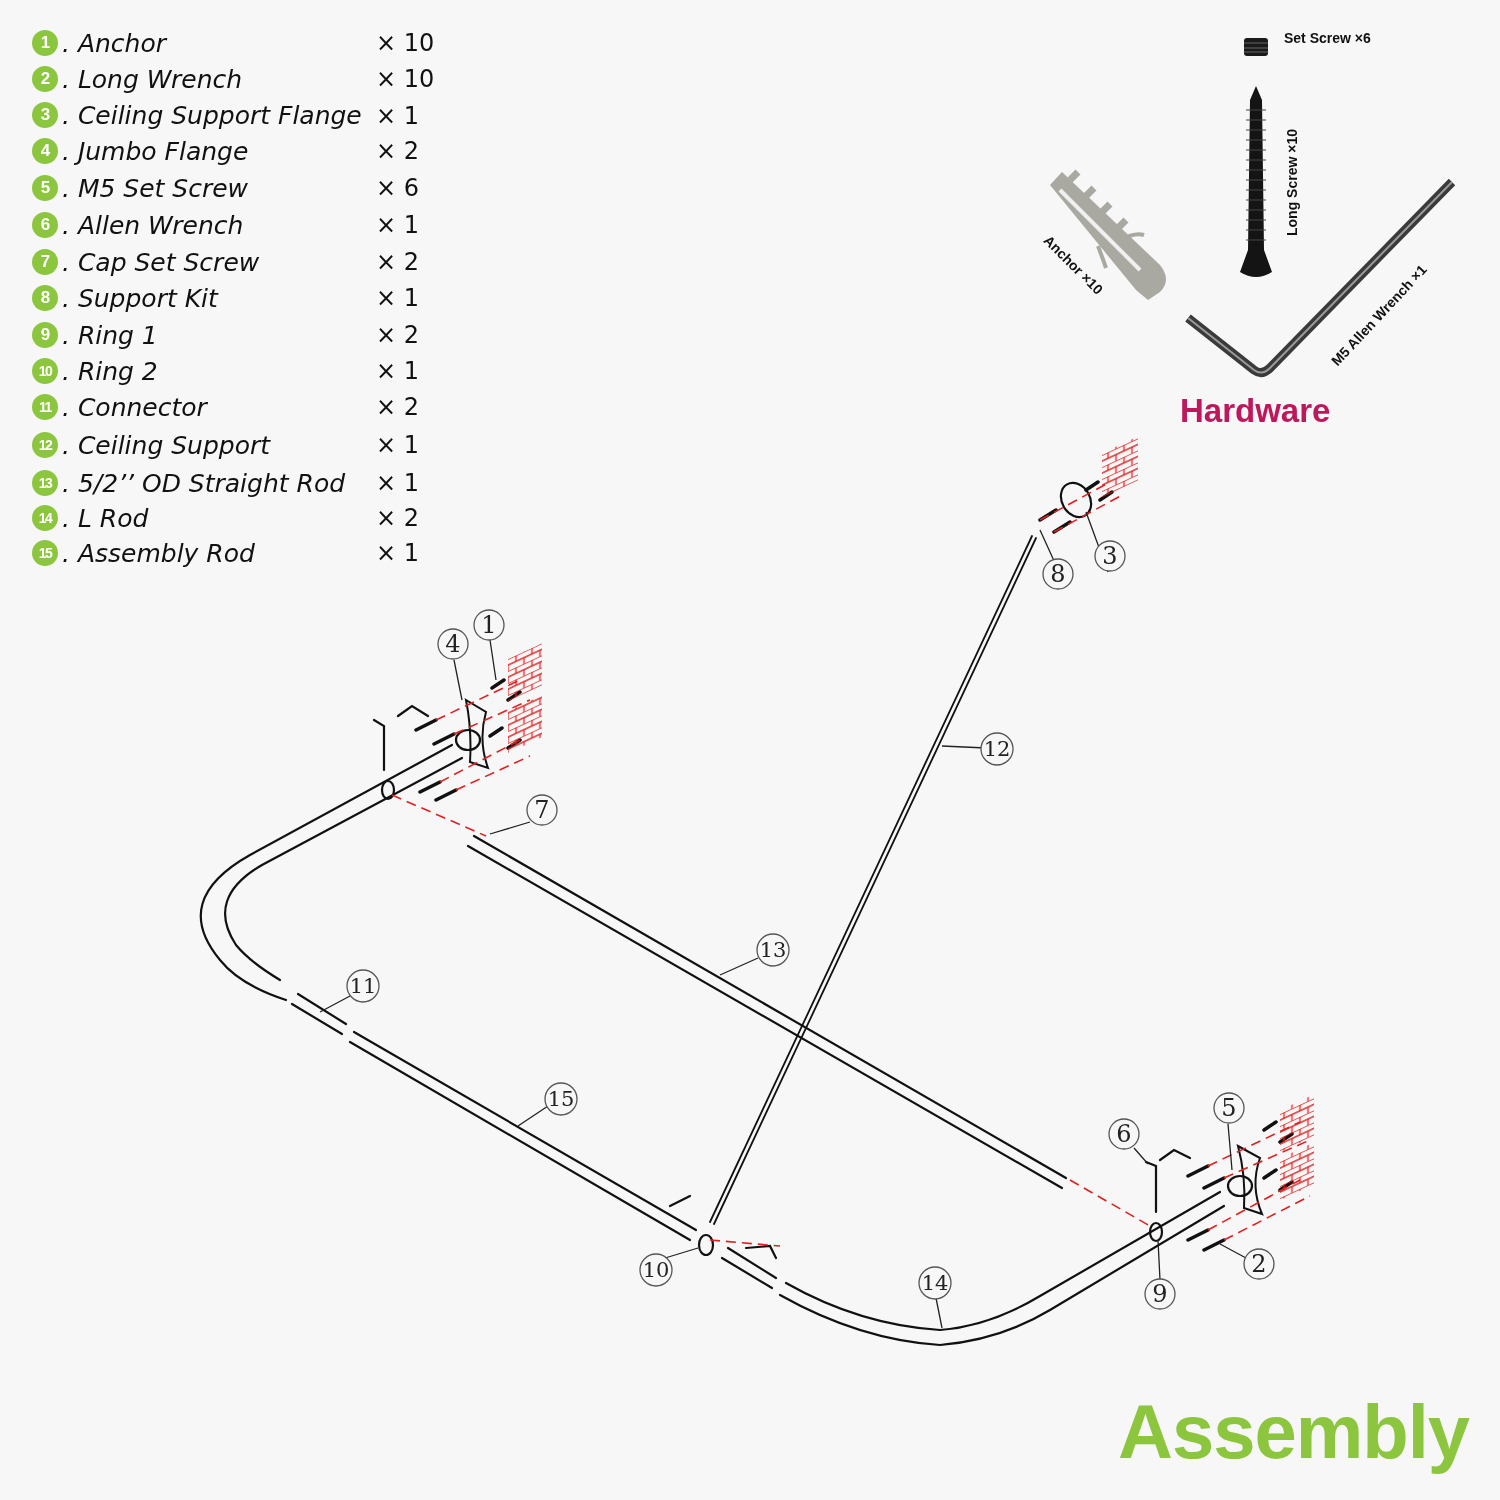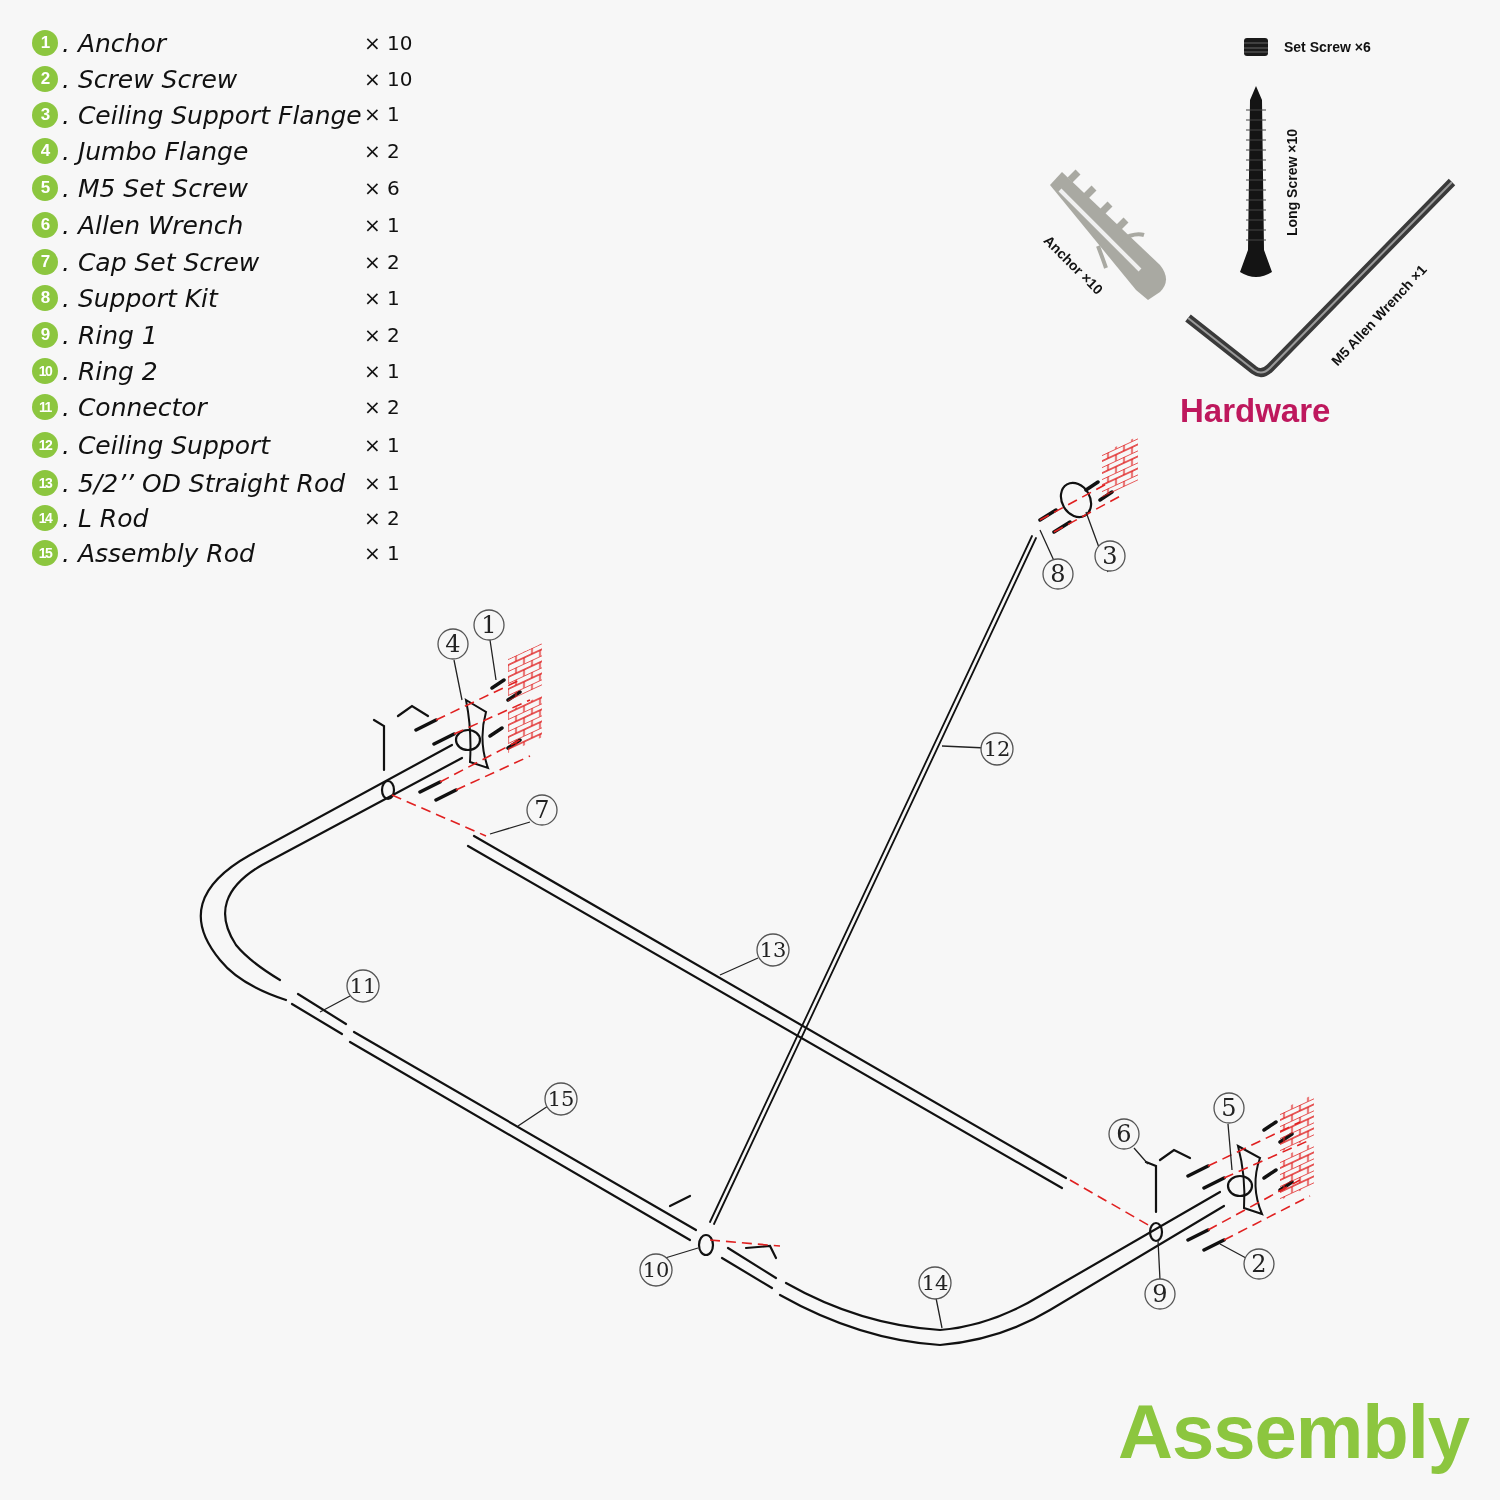--- a/index.html
+++ b/index.html
@@ -13,21 +13,21 @@
   .part-row { position: absolute; left: 0; height: 34px; width: 420px; display: flex; align-items: center; }
   .badge {
     width: 26px; height: 26px; border-radius: 50%;
     background: #8cc63f; color: #fff;
     font-family: "Liberation Sans", sans-serif; font-weight: bold;
     font-size: 17px; display: flex; align-items: center; justify-content: center;
     letter-spacing: -1px; flex: 0 0 26px;
   }
   .badge.two { font-size: 14px; letter-spacing: -1.5px; }
   .part-name { margin-left: 4px; font-size: 25px; white-space: nowrap; font-style: italic; }
-  .part-qty { position: absolute; left: 332px; font-size: 20px; white-space: nowrap; }
+  .part-qty { position: absolute; left: 344px; font-size: 24px; white-space: nowrap; }
   .title-hw {
     position: absolute; left: 1180px; top: 392px;
     font-family: "Liberation Sans", sans-serif; font-weight: bold;
     font-size: 33px; color: #be185d;
   }
   .title-asm {
     position: absolute; left: 1118px; top: 1388px;
     font-family: "Liberation Sans", sans-serif; font-weight: bold;
     font-size: 76px; color: #8cc63f; letter-spacing: -1px; text-align: right;
   }
@@ -44,21 +44,21 @@
 <body>
 
 <div class="parts-list">
   <div class="part-row" style="top:0px">
       <span class="badge">1</span>
       <span class="part-name">. Anchor</span>
       <span class="part-qty">× 10</span>
     </div>
   <div class="part-row" style="top:36px">
       <span class="badge">2</span>
-      <span class="part-name">. Screw Screw</span>
+      <span class="part-name">. Long Wrench</span>
       <span class="part-qty">× 10</span>
     </div>
   <div class="part-row" style="top:72px">
       <span class="badge">3</span>
       <span class="part-name">. Ceiling Support Flange</span>
       <span class="part-qty" style="top:4px">× 1</span>
     </div>
   <div class="part-row" style="top:108px">
       <span class="badge">4</span>
       <span class="part-name">. Jumbo Flange</span>
@@ -256,19 +256,19 @@
   <g class="callout">
       <circle cx="935" cy="1283" r="16"></circle>
       <text x="935" y="1283" style="font-size:21px">14</text>
     </g>
   <g class="callout">
       <circle cx="561" cy="1099" r="16"></circle>
       <text x="561" y="1099" style="font-size:21px">15</text>
     </g>
 </svg>
 
-<div class="hw-label" style="left:1284px; top:39px;">Set Screw ×6</div>
+<div class="hw-label" style="left:1284px; top:30px;">Set Screw ×6</div>
 <div class="hw-label" style="left:1284px; top:236px; transform:rotate(-90deg);">Long Screw ×10</div>
 <div class="hw-label" style="left:1052px; top:232px; transform:rotate(45deg);">Anchor ×10</div>
 <div class="hw-label" style="left:1328px; top:358px; transform:rotate(-47deg);">M5 Allen Wrench ×1</div>
 
 <div class="title-hw">Hardware</div>
 <div class="title-asm">Assembly</div>
 
 </body></html>

